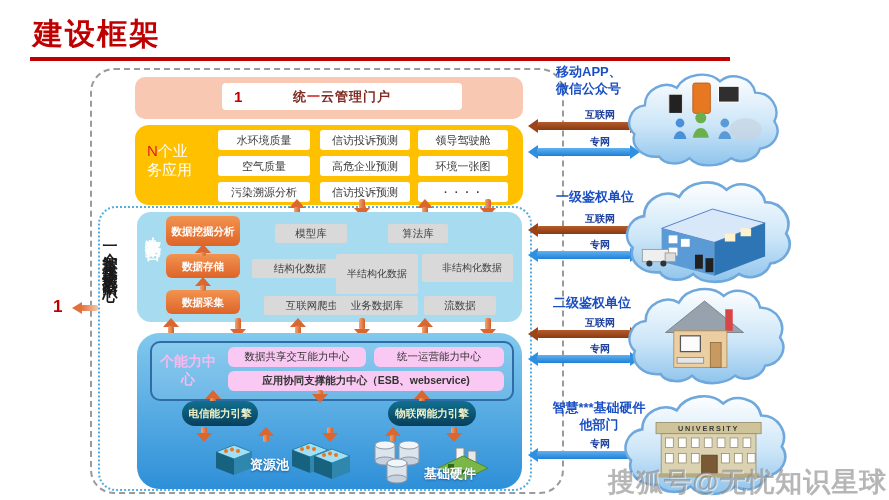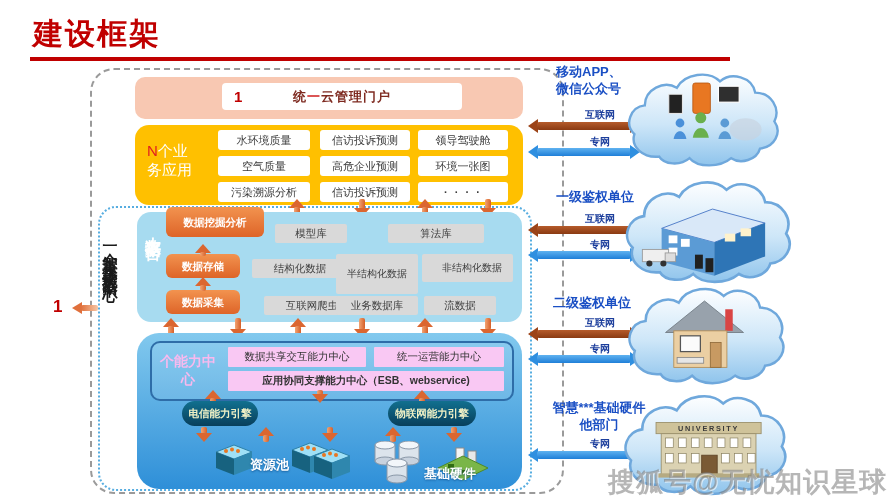--- a/index.html
+++ b/index.html
@@ -7,21 +7,21 @@
          font-family:"Liberation Sans","DejaVu Sans",sans-serif;}
   .abs{position:absolute;}
   .vtext{writing-mode:vertical-rl;text-orientation:upright;}
   
   .wbox{position:absolute;background:#fff;border-radius:3px;display:flex;align-items:center;justify-content:center;
         font-size:11px;color:#3a3a3a;}
   .gbox{position:absolute;background:#D9D9D9;border-radius:2px;display:flex;align-items:center;justify-content:center;
         font-size:10.5px;color:#3f3f3f;text-align:center;line-height:1.15;}
   .obox{position:absolute;background:linear-gradient(180deg,#F2934F,#DE6428);border-radius:6px;display:flex;align-items:center;
         justify-content:center;font-size:10.5px;color:#fff;font-weight:600;text-align:center;line-height:1.2;}
-  .pbox{position:absolute;background:#F9C8F3;border-radius:1px;display:flex;align-items:center;justify-content:center;
+  .pbox{position:absolute;background:#F9C8F3;border-radius:6px;display:flex;align-items:center;justify-content:center;
         font-size:10.5px;color:#333;}
   .engine{position:absolute;background:linear-gradient(180deg,#11708F,#083F5C);border-radius:14px;display:flex;align-items:center;
         justify-content:center;font-size:10.5px;font-weight:700;color:#EFF0C5;}
   
   .va{position:absolute;width:16px;}
   .va i{position:absolute;left:5px;width:6px;border-radius:2px;display:block;background:linear-gradient(90deg,#F2A473,#D55F28);}
   .va.up i{top:8px;bottom:0;}
   .va.down i{top:0;bottom:8px;}
   .va.up::before{content:"";position:absolute;top:0;left:0;border-left:8px solid transparent;border-right:8px solid transparent;border-bottom:9px solid #DB6630;}
   .va.down::after{content:"";position:absolute;bottom:0;left:0;border-left:8px solid transparent;border-right:8px solid transparent;border-top:9px solid #DB6630;}
@@ -120,31 +120,31 @@
     </div>
   <div class="va up" style="left:417px;top:199px;height:18px;">
       <i></i>
     </div>
   <div class="va down" style="left:480px;top:199px;height:18px;">
       <i></i>
     </div>
 
   <div class="abs" style="left:137px;top:212px;width:385px;height:110px;background:#A7DBF0;border-radius:14px;"></div>
   <div class="abs vtext" style="left:142px;top:224px;height:92px;font-size:16px;font-weight:800;color:#fff;letter-spacing:2px;">大数据平台</div>
-  <div class="obox" style="left:166px;top:207px;width:98px;height:30px;">数据挖掘分析</div>
+  <div class="obox" style="left:166px;top:216px;width:74px;height:30px;">数据挖掘分析</div>
   <div class="obox" style="left:166px;top:254px;width:74px;height:24px;">数据存储</div>
   <div class="obox" style="left:166px;top:290px;width:74px;height:24px;">数据采集</div>
   <div class="va up" style="left:195px;top:244px;height:12px;">
       <i></i>
     </div>
   <div class="va up" style="left:195px;top:277px;height:14px;">
       <i></i>
     </div>
   <div class="gbox" style="left:275px;top:224px;width:72px;height:19px;">模型库</div>
-  <div class="gbox" style="left:388px;top:224px;width:96px;height:19px;">算法库</div>
+  <div class="gbox" style="left:388px;top:224px;width:60px;height:19px;">算法库</div>
   <div class="gbox" style="left:252px;top:259px;width:96px;height:19px;">结构化数据</div>
   <div class="gbox" style="left:336px;top:254px;width:82px;height:40px;font-size:10px;">半结构化数据</div>
   <div class="gbox" style="left:422px;top:254px;width:82px;height:28px;font-size:10px;padding-left:9px;">非结构化数据</div>
   <div class="gbox" style="left:264px;top:296px;width:96px;height:19px;">互联网爬虫</div>
   <div class="gbox" style="left:336px;top:296px;width:82px;height:19px;">业务数据库</div>
   <div class="gbox" style="left:424px;top:296px;width:72px;height:19px;">流数据</div>
 
   <div class="va up" style="left:163px;top:318px;height:20px;">
       <i></i>
     </div>

